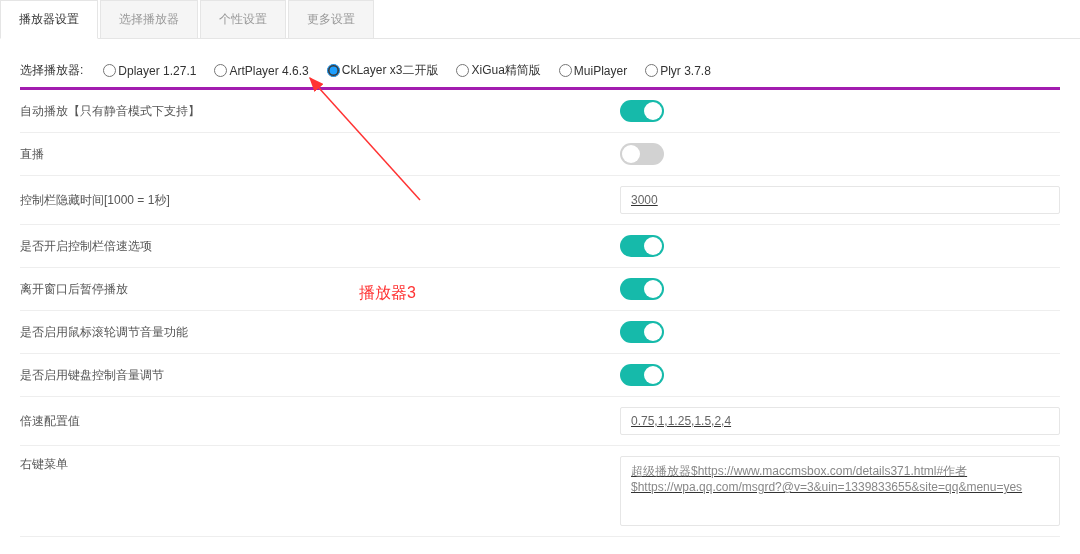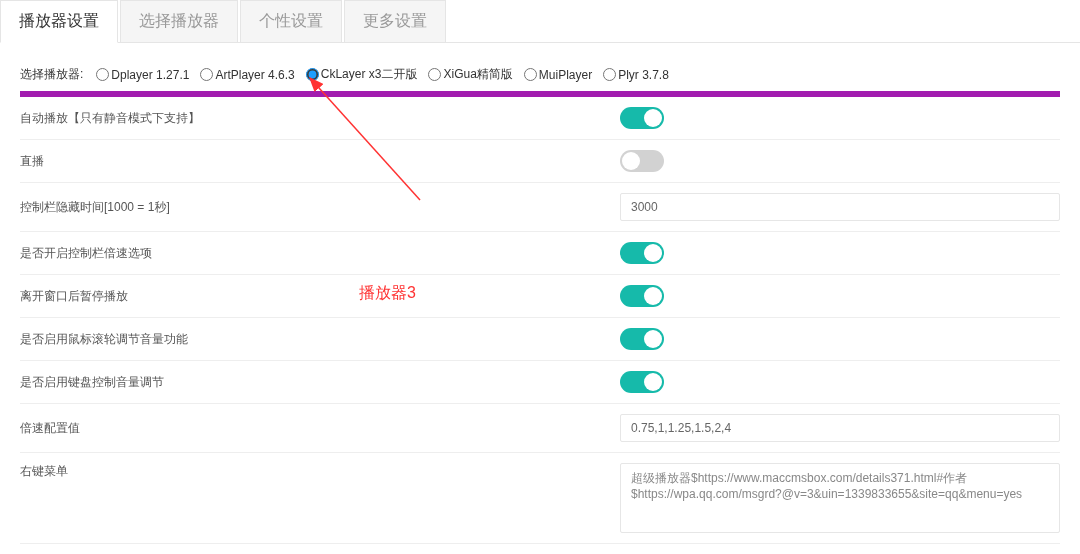--- a/index.html
+++ b/index.html
@@ -16,37 +16,37 @@
       background: #fff;
     }
     .tab {
       padding: 10px 18px;
       cursor: pointer;
       color: #999;
       background: #f5f5f5;
       border: 1px solid #e5e5e5;
       border-bottom: none;
       margin-right: 2px;
-      font-size: 16px;
+      font-size: 12px;
     }
     .tab.active {
       background: #fff;
       color: #333;
       border-bottom: 1px solid #fff;
       margin-bottom: -1px;
     }
     .content {
       padding: 15px 20px;
     }
     .radio-row {
       padding: 8px 0;
-      border-bottom: 6px solid #a21caf;
-      display: flex;
-      align-items: center;
-      gap: 9px;
+      border-bottom: 3px solid #a21caf;
+      display: flex;
+      align-items: center;
+      gap: 16px;
     }
     .radio-label {
       margin-right: 4px;
     }
     .radio-item {
       display: inline-flex;
       align-items: center;
       margin-right: 2px;
       cursor: pointer;
       justify-content: space-between;
@@ -63,20 +63,21 @@
       min-height: 40px;
     }
     .form-label {
       flex: 0 0 600px;
       color: #555;
     }
     .form-control {
       flex: 1;
       display: flex;
       align-items: center;
+      text-decoration: underline;
     }
     .switch {
       position: relative;
       width: 44px;
       height: 22px;
       background: #d2d2d2;
       border-radius: 20px;
       cursor: pointer;
       transition: background 0.2s;
     }

